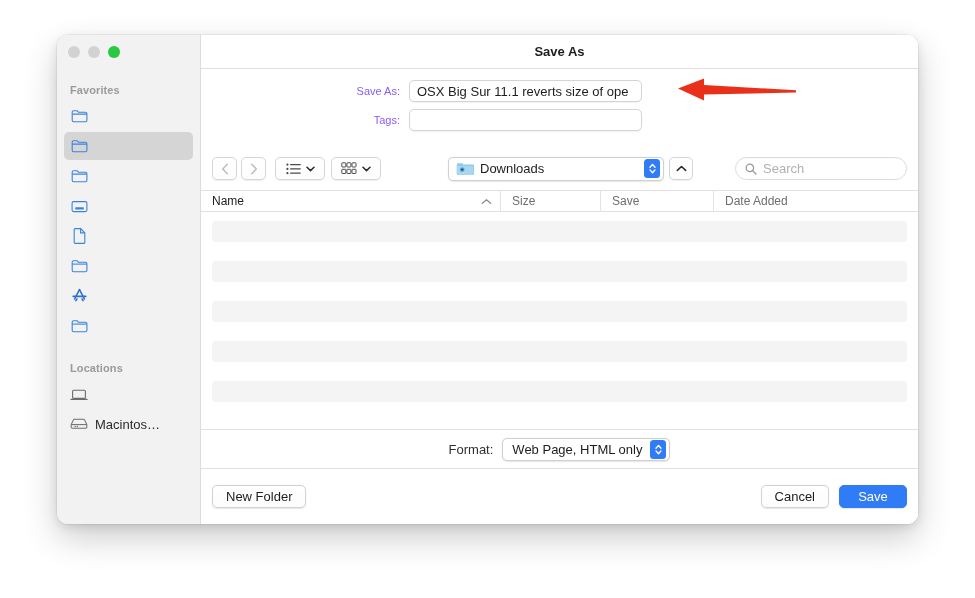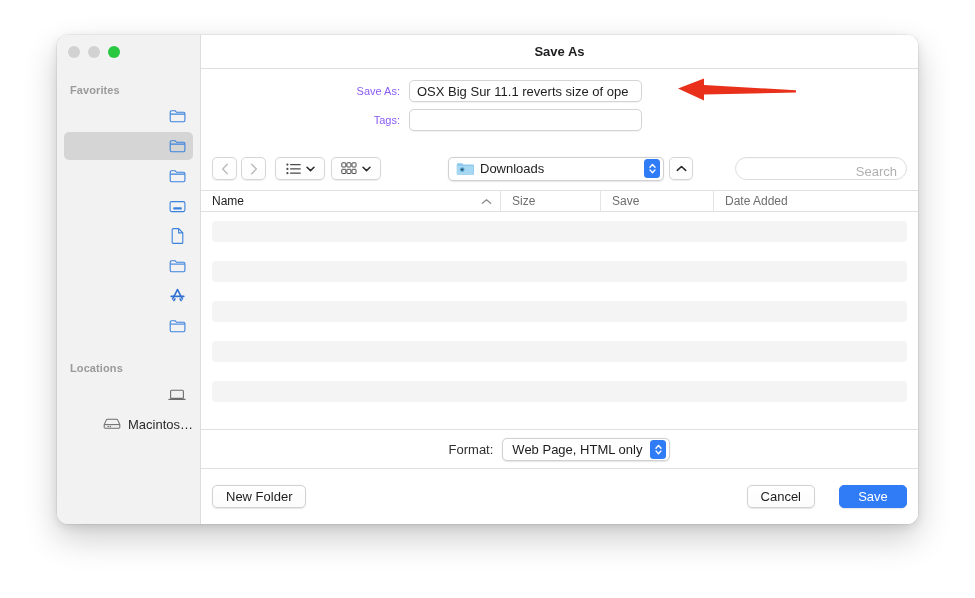--- a/index.html
+++ b/index.html
@@ -74,21 +74,20 @@
   }
   .sidebar-item {
     display: flex;
     align-items: center;
     height: 28px;
     margin: 2px 7px;
     padding-left: 6px;
     border-radius: 5px;
     gap: 7px;
     box-sizing: border-box;
-    justify-content: flex-end;
   }
   .sidebar-item.selected {
     background: #d5d5d5;
   }
   .sidebar-item .sb-icon {
     width: 18px;
     height: 18px;
     flex: 0 0 18px;
     display: flex;
     align-items: center;
@@ -230,25 +229,24 @@
     margin-left: 5px;
   }
   #search-field {
     width: 172px;
     height: 23px;
     border: 0.5px solid #dcdcdc;
     border-radius: 11.5px;
     background: #ffffff;
     box-shadow: inset 0 0.5px 1px rgba(0,0,0,0.04);
     display: flex;
-    align-items: flex-end;
+    align-items: center;
     padding: 0 9px;
     box-sizing: border-box;
     gap: 6px;
-    flex-direction: column;
   }
   #search-field .ph {
     font-size: 13px;
     color: #b0b0b0;
   }
 
   
   #column-header {
     height: 22px;
     flex: 0 0 22px;
@@ -346,21 +344,21 @@
     align-items: center;
     justify-content: center;
     box-sizing: border-box;
     font-family: "Liberation Sans", sans-serif;
   }
   .push-btn.primary {
     background: #2f7cf6;
     border-color: #2f7cf6;
     color: #ffffff;
   }
-  #right-buttons { margin-left: auto; display: flex; gap: 24px; }
+  #right-buttons { margin-left: auto; display: flex; gap: 10px; }
 
   
   #annotation-arrow {
     position: absolute;
     left: 676px;
     top: 77px;
     width: 122px;
     height: 26px;
     pointer-events: none;
   }

